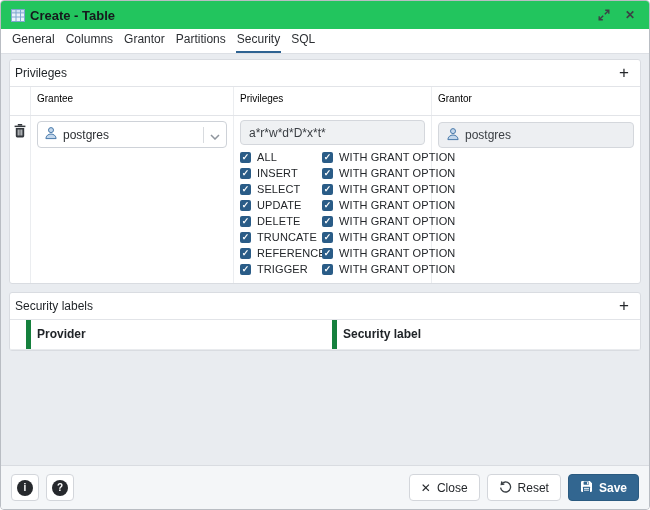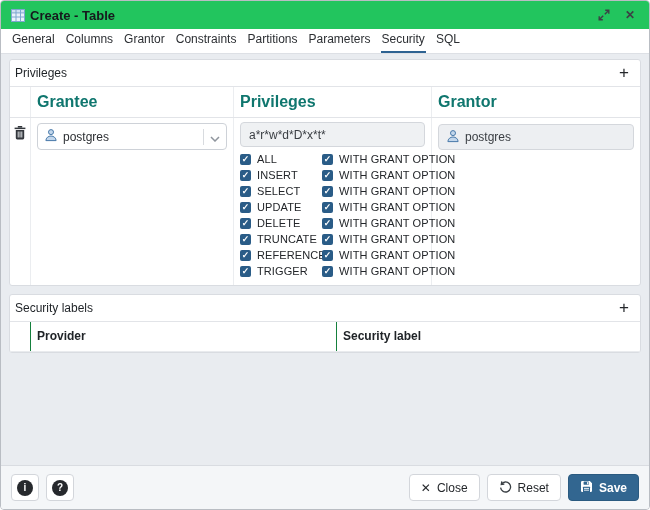--- a/index.html
+++ b/index.html
@@ -23,21 +23,21 @@
   .body { flex:1 1 auto; background:#e9ecf0; padding:5px 8px; overflow:hidden; }
   .section { background:#fff; border:1px solid #d9dce1; border-radius:3px; margin-bottom:8px; }
   .section-header { height:26px; display:flex; align-items:center; padding:0 8px 0 5px; }
   .section-title { font-size:12px; color:#1e2226; }
   .section-spacer { flex:1; }
   .add-btn { font-size:17px; font-weight:300; color:#24272b; line-height:14px; cursor:pointer; padding:0 3px; }
 
   
   .ptable { width:100%; }
   .ptable-head { display:grid; grid-template-columns:21px 203px 198px 1fr; border-top:1px solid #e2e4e8; border-bottom:1px solid #e2e4e8; }
-  .ptable-head .cell { padding:6px 6px; font-size:16px; font-weight:700; color:#0f766e; border-right:1px solid #ebedf0; min-height:28px; }
+  .ptable-head .cell { padding:6px 6px; font-size:10px; font-weight:400; color:#000000; border-right:1px solid #ebedf0; min-height:28px; }
   .ptable-head .cell:last-child { border-right:none; }
   .ptable-row { display:grid; grid-template-columns:21px 203px 198px 1fr; min-height:152px; }
   .ptable-row .cell { border-right:1px solid #ebedf0; padding:4px 6px; }
   .ptable-row .cell:last-child { border-right:none; }
   .del-cell { display:flex; justify-content:center; padding-top:8px !important; }
   .trash-btn { cursor:pointer; display:inline-flex; }
 
   
   .select-ctl { margin-top:1px; height:27px; background:#fff; border:1px solid #ced2d8; border-radius:4px; display:flex; align-items:center; padding:0 6px; cursor:pointer; }
   .select-value { display:flex; align-items:center; gap:5px; font-size:12px; color:#2c2f33; flex:1; }
@@ -52,21 +52,21 @@
   .cb { width:11px; height:11px; border-radius:2px; display:inline-flex; align-items:center; justify-content:center; cursor:pointer; }
   .cb.checked { background:#2a5c87; }
   .cb.checked::after { content:"✓"; color:#fff; font-size:9px; line-height:9px; font-weight:bold; }
   .priv-label { font-size:11px; color:#23262a; letter-spacing:0.1px; padding-left:3px; white-space:nowrap; }
 
   
   .grantor-field { margin-top:2px; height:26px; background:#edeff2; border:1px solid #d4d7dc; border-radius:4px; display:flex; align-items:center; gap:5px; padding:0 7px; font-size:12px; color:#3a3e43; }
 
   
   .sl-head { display:grid; grid-template-columns:21px 306px 1fr; border-top:1px solid #e2e4e8; border-bottom:1px solid #e9ebee; }
-  .sl-head .cell { padding:7px 6px 8px 6px; font-size:12px; font-weight:700; color:#202428; border-right:1px solid #15803d; }
+  .sl-head .cell { padding:7px 6px 8px 6px; font-size:12px; font-weight:700; color:#202428; border-right:5px solid #15803d; }
   .sl-head .cell:last-child { border-right:none; }
 
   
   .footer { flex:0 0 auto; height:44px; background:#f4f6f8; border-top:1px solid #d9dce1; display:flex; align-items:center; padding:0 10px; gap:7px; }
   .icon-btn { width:28px; height:27px; background:#fff; border:1px solid #d3d6db; border-radius:4px; display:flex; align-items:center; justify-content:center; cursor:pointer; }
   .glyph-circle { width:16px; height:16px; border-radius:50%; background:#26292d; color:#fff; font-size:10px; font-weight:bold; display:flex; align-items:center; justify-content:center; }
   .footer-spacer { flex:1; }
   .btn { height:27px; border-radius:4px; border:1px solid #d3d6db; background:#fff; color:#24272b; font-size:12px; display:flex; align-items:center; gap:6px; padding:0 11px; cursor:pointer; font-family:"Liberation Sans", sans-serif; }
   .btn .x-glyph { font-size:12px; }
   .btn-primary { background:#326690; border-color:#2a5a80; color:#fff; font-weight:bold; }
@@ -96,23 +96,21 @@
           <path d="M1.4 10.6 L5.2 6.8"></path>
       </svg>
     </span>
     <span class="win-btn close-glyph">✕</span>
   </div>
 
   <div class="tabbar">
     <span class="tab">General</span>
     <span class="tab">Columns</span>
     <span class="tab">Grantor</span>
-    <span class="tab">Constraints</span>
     <span class="tab">Partitions</span>
-    <span class="tab">Parameters</span>
     <span class="tab active">Security</span>
     <span class="tab">SQL</span>
   </div>
 
   <div class="body">
 
     <div class="section">
       <div class="section-header">
         <span class="section-title">Privileges</span>
         <span class="section-spacer"></span>

